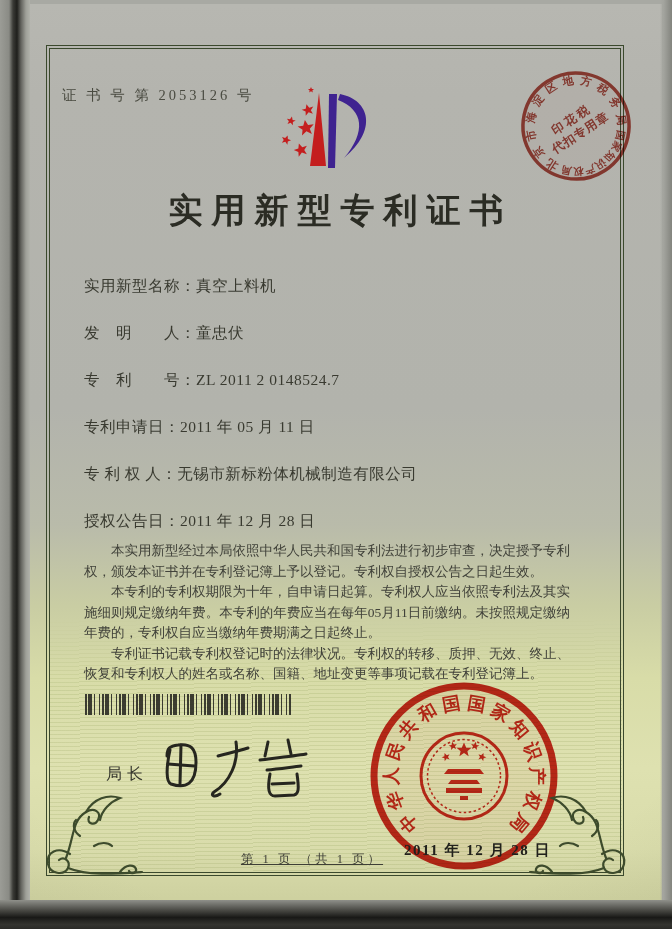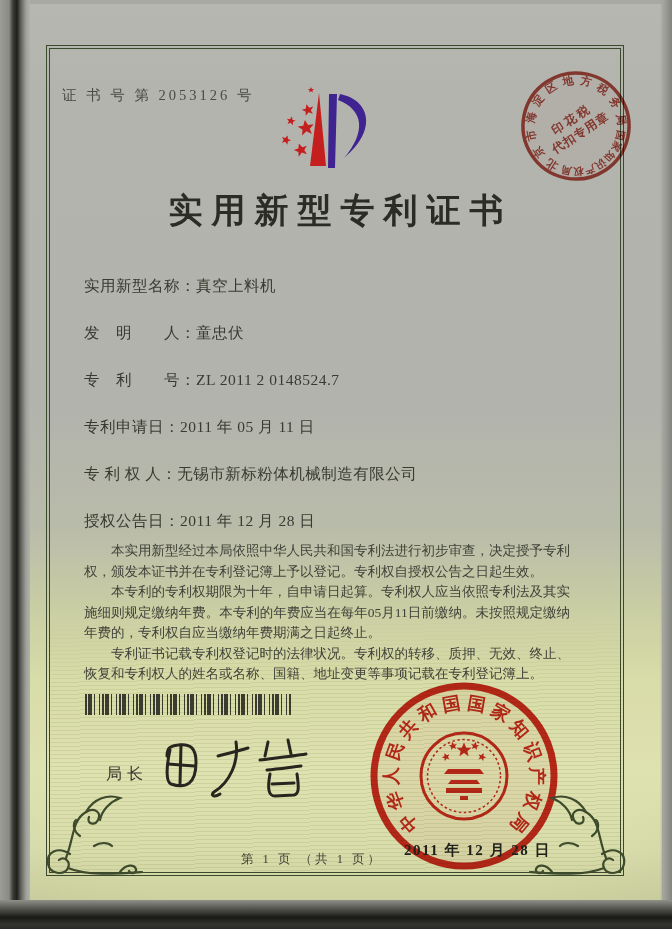--- a/index.html
+++ b/index.html
@@ -43,21 +43,21 @@
       transparent 7px 9px,#20201c 9px 10px,transparent 10px 14px,#20201c 14px 15px,transparent 15px 17px);}
 
   .director{position:absolute;left:106px;top:764px;font-size:16px;color:#34352c;letter-spacing:5px;}
   .signature{position:absolute;left:156px;top:720px;width:175px;height:92px;}
 
   .stamp{position:absolute;left:500px;top:50px;width:152px;height:152px;mix-blend-mode:multiply;opacity:.9;}
   .seal-main{position:absolute;left:366px;top:678px;width:196px;height:196px;mix-blend-mode:multiply;opacity:.96;}
   .seal-date{position:absolute;left:404px;top:841px;font-size:15px;font-weight:700;color:#21211c;
     letter-spacing:1.5px;z-index:6;white-space:nowrap;}
   .footer{position:absolute;left:0;right:48px;top:851px;text-align:center;font-size:12.5px;
-    color:#3e3f36;letter-spacing:3px;z-index:5;}
+    color:#3e3f36;letter-spacing:3px;z-index:5;text-decoration:underline;}
 
   .flourish{position:absolute;width:112px;height:112px;color:#3d4b2c;z-index:3;}
   .fl-left{left:36px;top:776px;}
   .fl-right{left:524px;top:776px;transform:scaleX(-1);}
   svg text{font-family:var(--serif);}
 </style>
 </head>
 <body>
 
 <div class="page">

